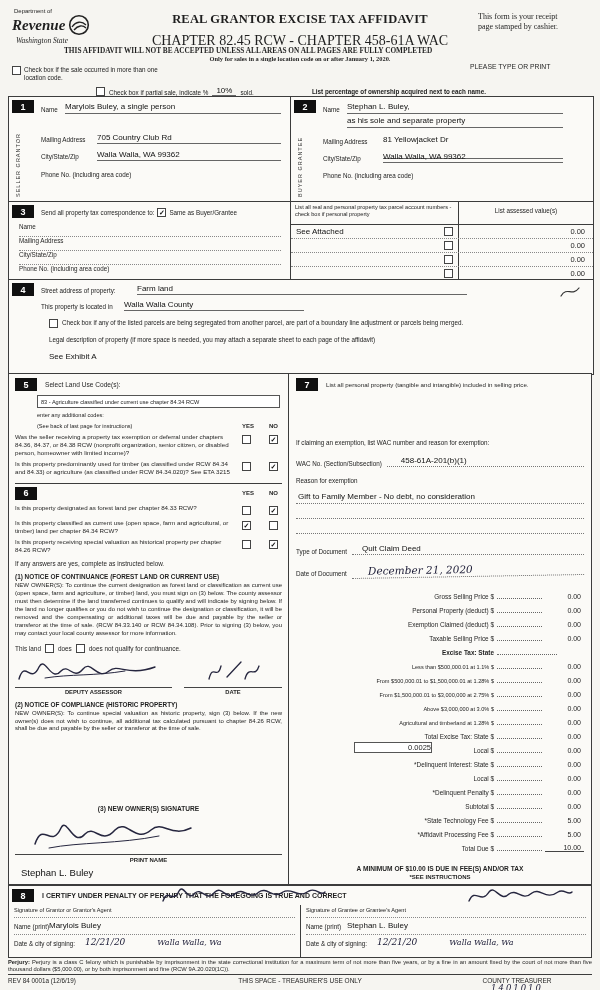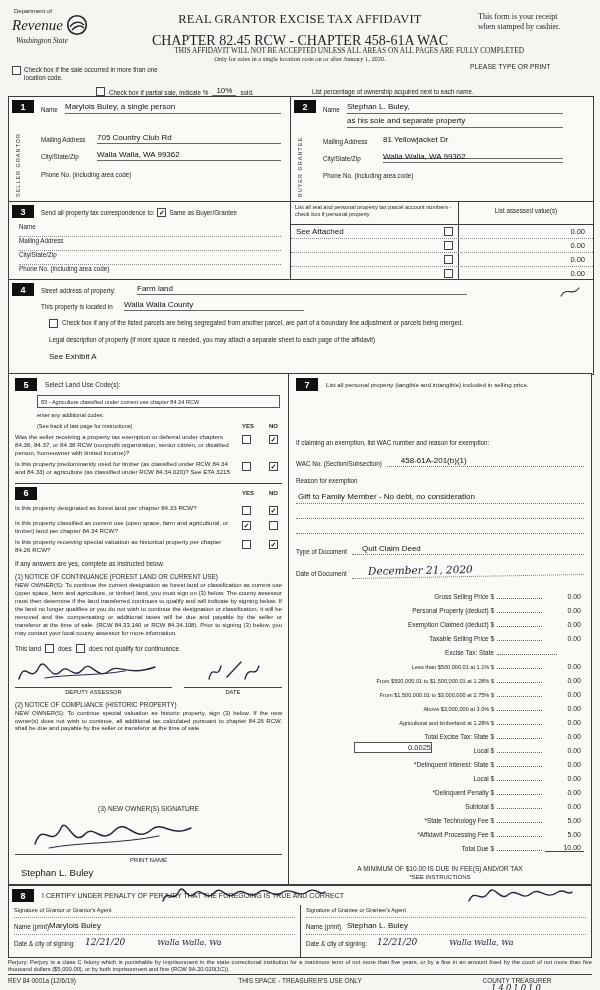--- a/index.html
+++ b/index.html
@@ -1,20 +1,20 @@
 <!DOCTYPE html>
 <html><head>
 <meta charset="utf-8">
 <style>
   html,body{margin:0;padding:0}
   body{width:600px;height:990px;overflow:hidden;position:relative;background:#f6f5f1;
        font-family:"Liberation Sans",sans-serif;color:#1f1f1f}
   .r{position:absolute}
   .serif{font-family:"Liberation Serif",serif}
-  .b{font-weight:normal}
+  .b{font-weight:bold}
   .box{border:1px solid #3c3c3c;background:#fbfaf7}
   .lbl{font-size:6.3px;color:#222}
   .lbl6{font-size:5.6px;color:#222}
   .typed{font-size:8px;color:#111}
   .hand{font-family:"DejaVu Serif",serif;font-style:italic;color:#20203a}
   .fld{border-bottom:1px solid #666}
   .dot{border-bottom:1px dotted #777}
   .cb{display:inline-block;width:8px;height:8px;border:1px solid #444;background:#fff;color:#111;
       font-size:8px;line-height:8px;text-align:center;font-weight:bold;vertical-align:-1px;flex:none}
   .cb.sm{width:7px;height:7px;font-size:7px;line-height:7px}
@@ -57,26 +57,26 @@
         <path d="M4,13 C8,7 14,7 18,11 M6,16 C10,11 15,11 18,14" fill="none" stroke="#222" stroke-width="1.3"></path>
       </svg>
     </div>
     <div class="serif" style="font-size:7.5px;font-style:italic;margin-left:4px">Washington State</div>
   </div>
 
   <div class="r" style="left:120px;top:12px;width:360px;text-align:center">
     <div class="serif b" style="font-size:12.5px;letter-spacing:.2px">REAL GRANTOR EXCISE TAX AFFIDAVIT</div>
     <div class="serif" style="font-size:14px;margin-top:6px">CHAPTER 82.45 RCW - CHAPTER 458-61A WAC</div>
   </div>
-  <div class="r serif b" style="left:44px;top:46px;width:480px;text-align:right;font-size:7.3px">THIS AFFIDAVIT WILL NOT BE ACCEPTED UNLESS ALL AREAS ON ALL PAGES ARE FULLY COMPLETED</div>
+  <div class="r serif b" style="left:64px;top:46px;width:480px;text-align:left;font-size:7.3px">THIS AFFIDAVIT WILL NOT BE ACCEPTED UNLESS ALL AREAS ON ALL PAGES ARE FULLY COMPLETED</div>
   <div class="r serif b" style="left:60px;top:55px;width:480px;text-align:center;font-size:6.4px">Only for sales in a single location code on or after January 1, 2020.</div>
 
   <div class="r serif" style="left:478px;top:12px;width:116px;font-size:8px;line-height:1.3">
     <div>This form is your receipt</div>
-    <div>when stamped by cashier.</div>
+    <div>page stamped by cashier.</div>
   </div>
   <div class="r" style="left:470px;top:63px;width:122px;font-size:6.8px">PLEASE TYPE OR PRINT</div>
 
   <div class="r" style="left:12px;top:66px;width:170px;display:flex;gap:3px">
     <span class="cb sm"></span>
     <span class="lbl" style="width:150px;line-height:1.3">Check box if the sale occurred in more than one location code.</span>
   </div>
 
   <div class="r" style="left:96px;top:86px;display:flex;gap:4px;align-items:flex-end">
     <span class="cb sm"></span>

